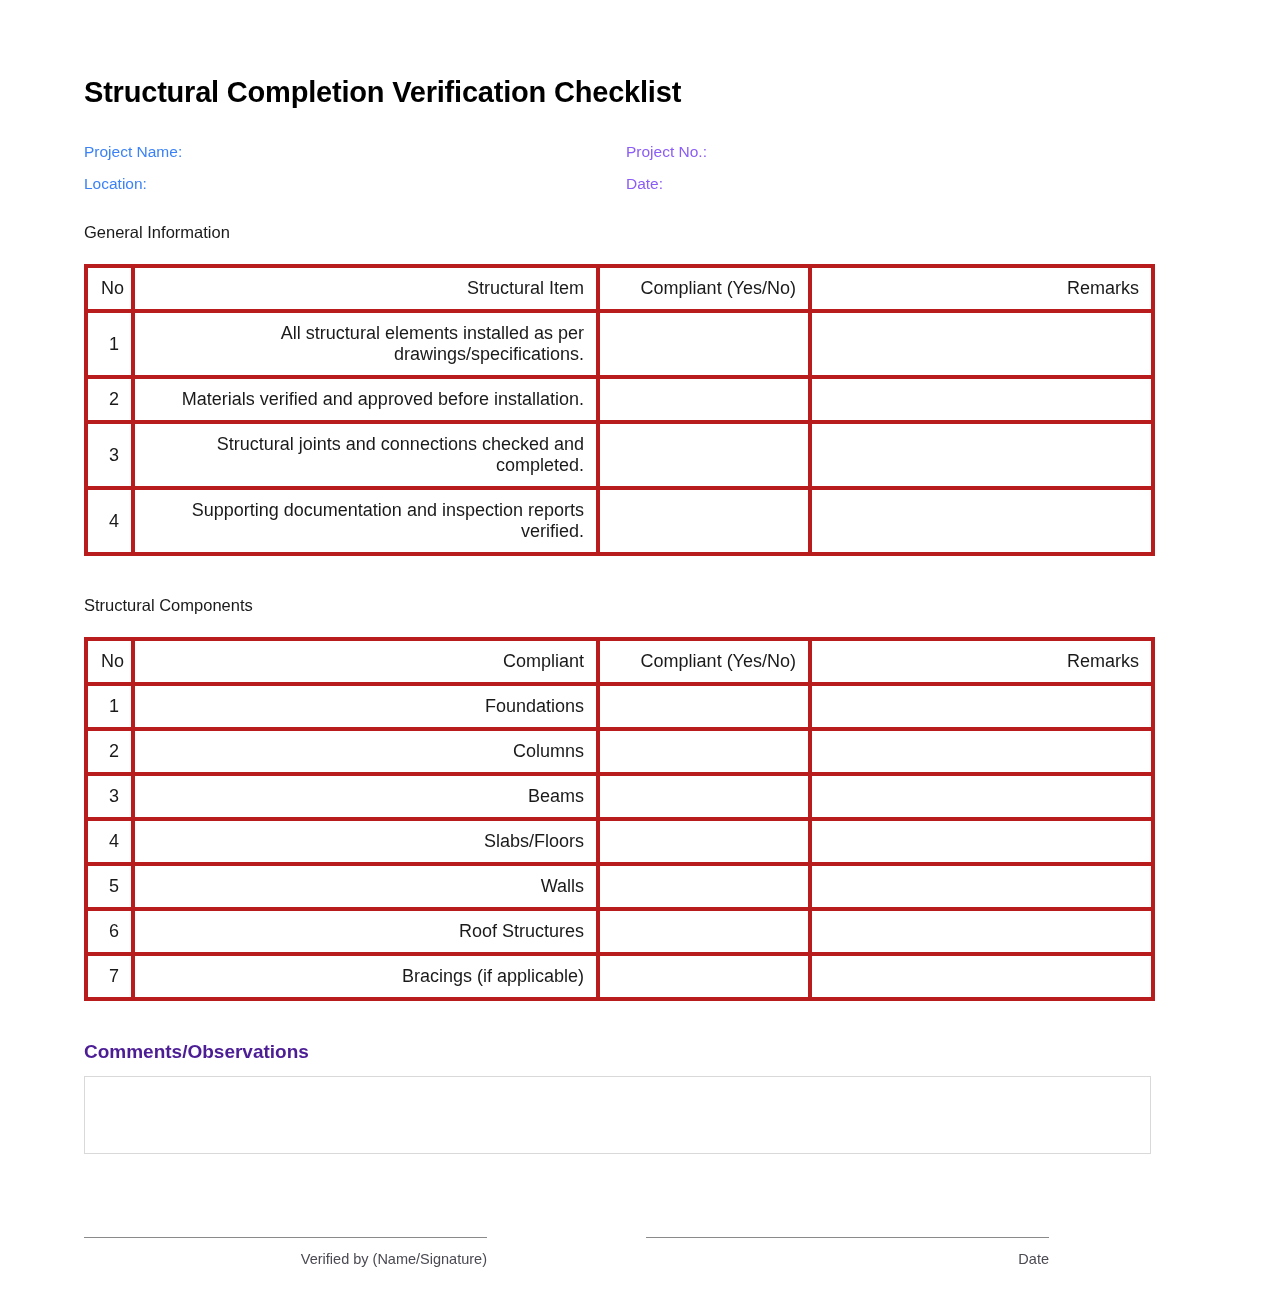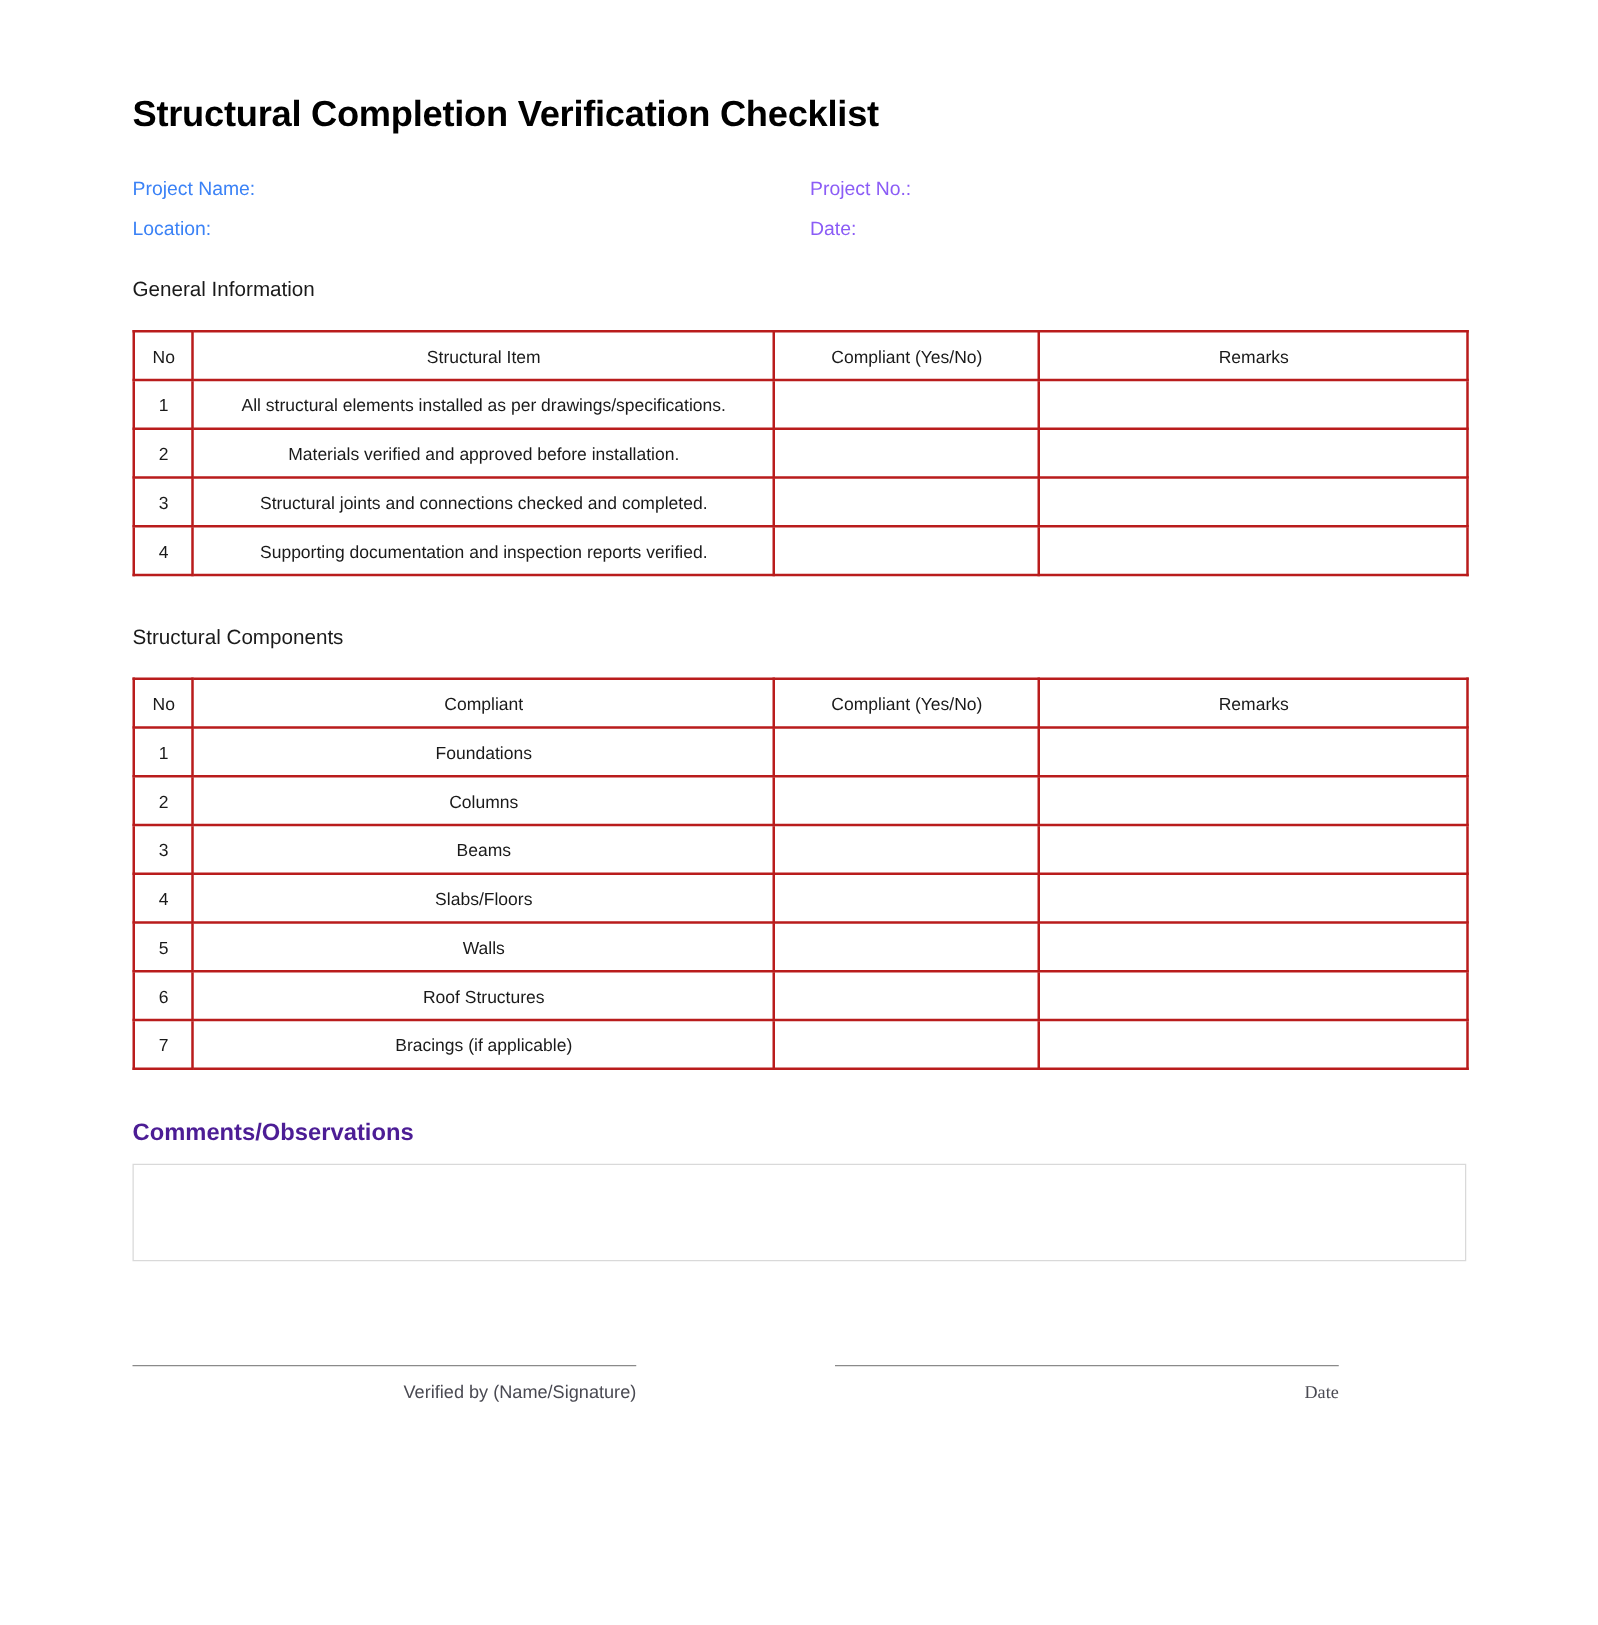--- a/index.html
+++ b/index.html
@@ -12,21 +12,21 @@
     background: #ffffff;
     font-family: "Liberation Sans", sans-serif;
     color: #1a1a1a;
     overflow: hidden;
   }
   .page {
     position: relative;
     width: 1278px;
     height: 1300px;
     box-sizing: border-box;
-    padding: 76px 106px 0 106px;
+    padding: 76px 106px 0 84px;
   }
   .doc-title {
     font-size: 29px;
     font-weight: bold;
     letter-spacing: -0.2px;
     margin: 0 0 34px 0;
     color: #000000;
   }
   .meta-grid {
     display: block;
@@ -52,24 +52,24 @@
     margin: 0 0 22px 0;
   }
   table.checklist {
     border-collapse: collapse;
     width: 1067px;
     table-layout: fixed;
     margin-bottom: 40px;
   }
   table.checklist th,
   table.checklist td {
-    border: 2px solid #b91c1c;
-    font-size: 14px;
+    border: 4px solid #b91c1c;
+    font-size: 18px;
     font-weight: normal;
-    text-align: center;
+    text-align: right;
     padding: 10px 12px 10px 13px;
     height: 17px;
     color: #1a1a1a;
     vertical-align: middle;
   }
   table.checklist th {
     font-weight: normal;
   }
   .col-no      { width: 47px; }
   .col-item    { width: 465px; }
@@ -91,21 +91,20 @@
   .sign-area {
     display: flex;
     margin-top: 83px;
     text-align: right;
   }
   .sign-block {
     width: 403px;
   }
   .sign-block.second {
     margin-left: 159px;
-    font-family: Liberation Serif, serif;
   }
   .sign-line {
     height: 0;
     border-top: 1px solid #8a8a8a;
     margin-bottom: 13px;
   }
   .sign-label {
     font-size: 14.5px;
     color: #4a4a52;
   }

